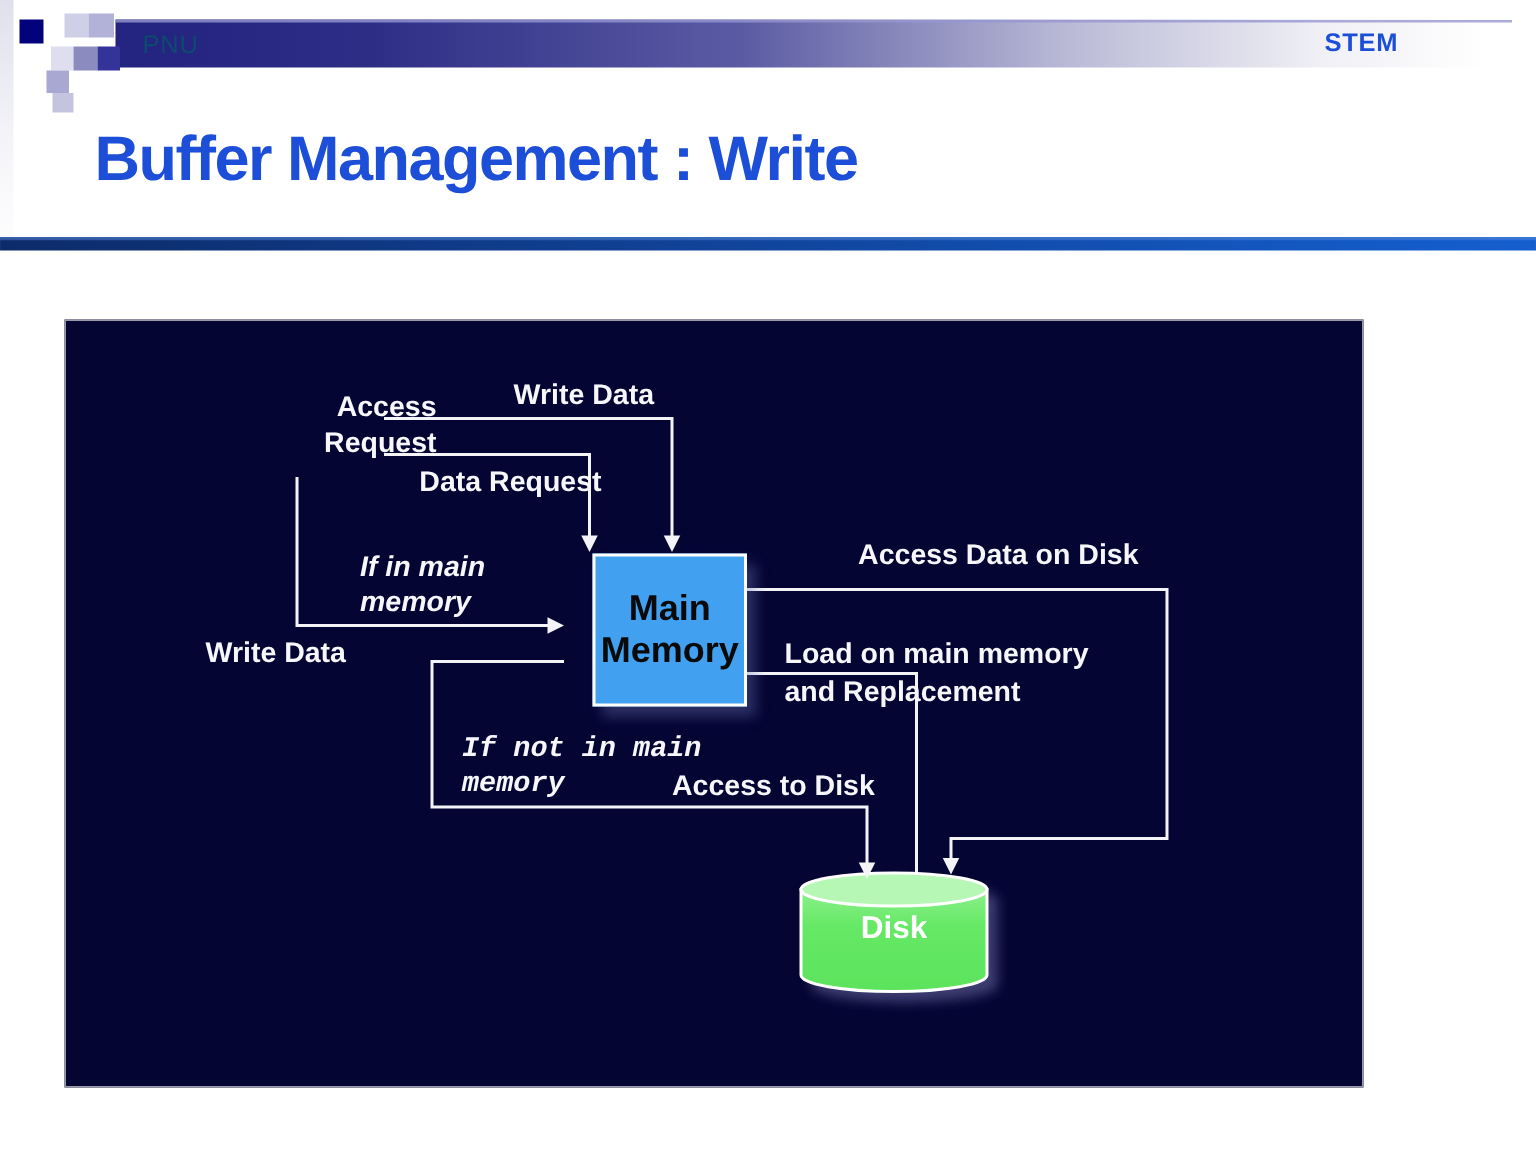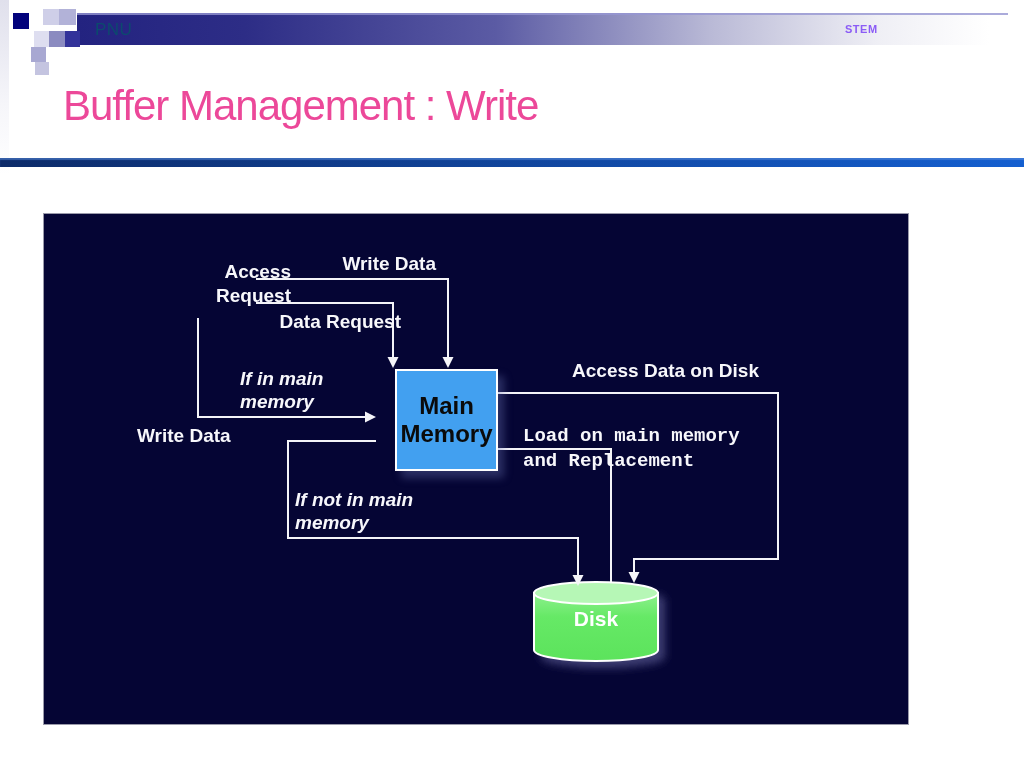--- a/index.html
+++ b/index.html
@@ -6,26 +6,26 @@
   body{width:1024px;height:768px;background:#ffffff;font-family:"Liberation Sans",sans-serif;overflow:hidden;position:relative;}
 
   
   .corner-strip{position:absolute;left:0;top:0;width:9px;height:175px;
     background:linear-gradient(to bottom,#e0e0ec,#f6f6fa 60%,#ffffff);}
   .hdr-bar{position:absolute;left:77px;top:13px;width:931px;height:32px;
     background:linear-gradient(90deg,#232380 0%,#2d2d86 18%,#5b5ba4 45%,#b9b9d6 68%,#efeff5 86%,#ffffff 98%);
     box-shadow:inset 0 2px 0 rgba(150,150,210,0.8);}
   .hdr-left{position:absolute;left:95px;top:14px;height:32px;line-height:32px;
     color:#0c4a6e;font-weight:normal;font-size:17px;letter-spacing:.5px;}
-  .hdr-right{position:absolute;left:845px;top:13px;height:32px;line-height:32px;
-    color:#8b5cf6;font-weight:bold;font-size:11px;letter-spacing:.5px;}
+  .hdr-right{position:absolute;left:883px;top:13px;height:32px;line-height:32px;
+    color:#1d4ed8;font-weight:bold;font-size:17px;letter-spacing:.5px;}
   .sq{position:absolute;}
 
   .slide-title{position:absolute;left:63px;top:82px;width:900px;
-    font-size:42px;font-weight:normal;color:#ec4899;letter-spacing:-1px;}
+    font-size:42px;font-weight:bold;color:#1d4ed8;letter-spacing:-1px;}
   .title-rule{position:absolute;left:0;top:158px;width:1024px;height:9px;
     background:linear-gradient(90deg,#0d2b69,#145fd0);
     box-shadow:inset 0 2px 1px rgba(90,140,220,0.55);}
 
   
   .panel{position:absolute;left:43px;top:213px;width:864px;height:510px;
     background:#050534;border:1px solid #9a9aaa;box-sizing:content-box;}
   .panel svg{position:absolute;left:0;top:0;}
 
   .lbl{position:absolute;color:#f7f7fb;font-weight:bold;font-size:19px;
@@ -116,17 +116,18 @@
   <div class="disk-lbl">Disk</div>
 
   <div class="lbl ctr" style="left:57px;top:46px;width:190px;">Access
 Request</div>
   <div class="lbl ctr" style="left:212px;top:38px;width:180px;">Write Data</div>
   <div class="lbl ctr" style="left:177px;top:96px;width:180px;">Data Request</div>
   <div class="lbl it" style="left:196px;top:153px;">If in main
 memory</div>
   <div class="lbl" style="left:93px;top:210px;">Write Data</div>
   <div class="lbl ctr" style="left:515px;top:145px;width:200px;">Access Data on Disk</div>
-  <div class="lbl" style="left:479px;top:210px;line-height:25px;font-family:Liberation Mono, monospace;">Load on main memory
+  <div class="lbl" style="left:479px;top:210px;line-height:25px;">Load on main memory
 and Replacement</div>
-  <div class="lbl it" style="left:251px;top:274px;">If not in main
+  <div class="lbl it" style="left:264px;top:274px;font-family:Liberation Mono, monospace;">If not in main
 memory</div>
+  <div class="lbl" style="left:404px;top:299px;">Access to Disk</div>
 </div>
 
 </body></html>

